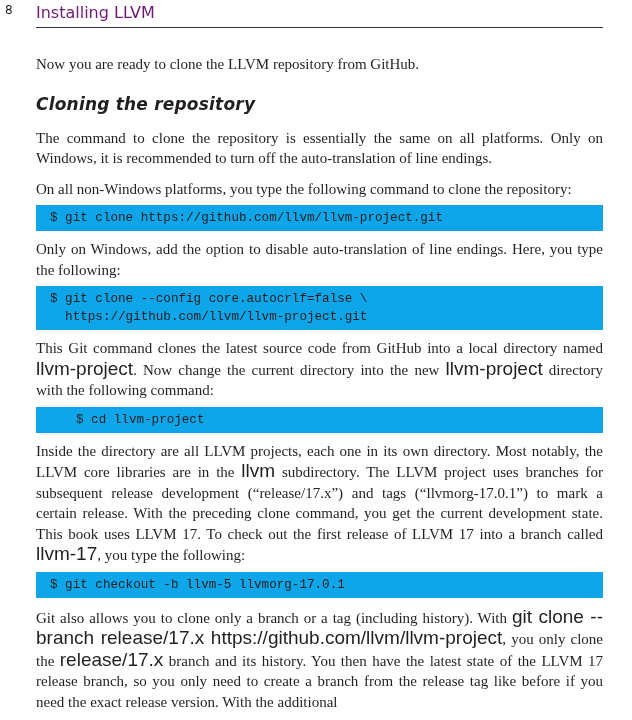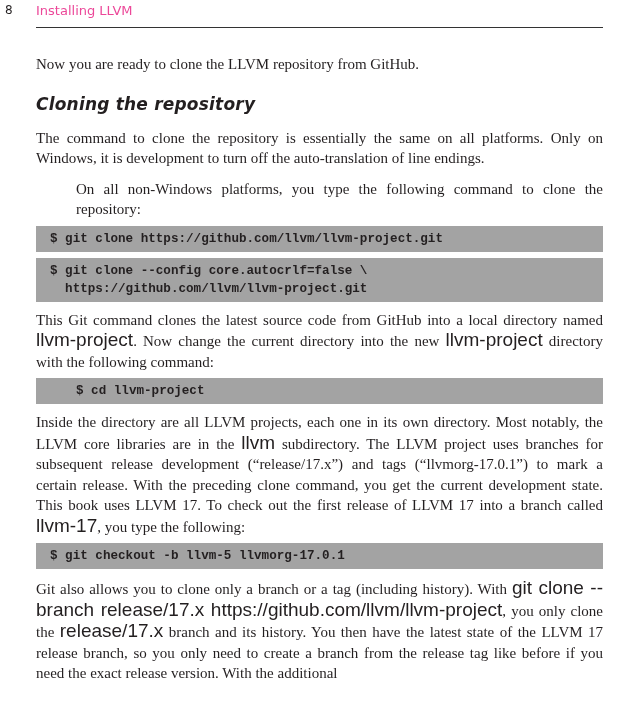--- a/index.html
+++ b/index.html
@@ -1,29 +1,29 @@
 <!DOCTYPE html>
 <html><head>
 <meta charset="utf-8">
 <style>
   html, body { margin: 0; padding: 0; background: #ffffff; }
   body { width: 632px; height: 720px; position: relative; overflow: hidden; color: #231f20; }
   .header { position: absolute; left: 0; top: 0; width: 632px; height: 30px; }
   .page-num { position: absolute; left: 5px; top: 3px; font-family: "DejaVu Sans", sans-serif; font-size: 12px; color: #231f20; }
-  .running-title { position: absolute; left: 36px; top: 3px; font-family: "DejaVu Sans", sans-serif; font-size: 13px; color: #ec4899; }
+  .running-title { position: absolute; left: 36px; top: 3px; font-family: "DejaVu Sans", sans-serif; font-size: 16px; color: #701a75; }
   .rule { position: absolute; left: 36px; top: 27px; width: 567px; height: 1px; background: #333; }
   .content { position: absolute; left: 36px; top: 44px; width: 567px; }
   p { margin: 0; font-family: "Liberation Serif", serif; font-size: 15px; line-height: 20.5px; text-align: justify; }
   .mono { font-family: Liberation Sans, sans-serif; font-size: 19px; }
   h2 { margin: 0; font-family: "DejaVu Sans", sans-serif; font-weight: bold; font-size: 17px; letter-spacing: 0.2px; color: #231f20; }
-  .code { background: #a3a3a3; font-family: "Liberation Mono", monospace; font-weight: bold; font-size: 12.6px; line-height: 18px; padding: 4px 0 4px 14px; white-space: pre; color: #231f20; }
+  .code { background: #0ea5e9; font-family: "Liberation Mono", monospace; font-weight: normal; font-size: 12.6px; line-height: 18px; padding: 4px 0 4px 14px; white-space: pre; color: #231f20; }
   .p-intro { margin-top: 10px; }
   .h-clone { margin-top: 19px; font-style: italic; }
   .p1 { margin-top: 14px; }
-  .p2 { margin-top: 10px; margin-left: 40px; }
+  .p2 { margin-top: 10px; }
   .c1 { margin-top: 6px; }
   .p3 { margin-top: 8px; }
   .c2 { margin-top: 6px; }
   .p4 { margin-top: 8px; }
   .c3 { margin-top: 6px; padding-left: 40px; }
   .p5 { margin-top: 8px; }
   .c4 { margin-top: 6px; }
   .p6 { margin-top: 8px; }
   .p7 { margin-top: 9px; }
 </style>
@@ -34,26 +34,27 @@
   <span class="page-num">8</span>
   <span class="running-title">Installing LLVM</span>
   <div class="rule"></div>
 </div>
 
 <div class="content">
   <p class="p-intro">Now you are ready to clone the LLVM repository from GitHub.</p>
 
   <h2 class="h-clone">Cloning the repository</h2>
 
-  <p class="p1">The command to clone the repository is essentially the same on all platforms. Only on Windows, it is development to turn off the auto-translation of line endings.</p>
+  <p class="p1">The command to clone the repository is essentially the same on all platforms. Only on Windows, it is recommended to turn off the auto-translation of line endings.</p>
 
   <p class="p2">On all non-Windows platforms, you type the following command to clone the repository:</p>
 
   <div class="code c1">$ git clone https://github.com/llvm/llvm-project.git</div>
 
+  <p class="p3">Only on Windows, add the option to disable auto-translation of line endings. Here, you type the following:</p>
 
   <div class="code c2">$ git clone --config core.autocrlf=false \
   https://github.com/llvm/llvm-project.git</div>
 
   <p class="p4"><span>This Git command clones the latest source code from GitHub into a local directory named </span><span class="mono">llvm-project</span><span>. Now change the current directory into the new </span><span class="mono">llvm-project</span><span> directory with the following command:</span></p>
 
   <div class="code c3">$ cd llvm-project</div>
 
   <p class="p5"><span>Inside the directory are all LLVM projects, each one in its own directory. Most notably, the LLVM core libraries are in the </span><span class="mono">llvm</span><span> subdirectory. The LLVM project uses branches for subsequent release development (“release/17.x”) and tags (“llvmorg-17.0.1”) to mark a certain release. With the preceding clone command, you get the current development state. This book uses LLVM 17. To check out the first release of LLVM 17 into a branch called </span><span class="mono">llvm-17</span><span>, you type the following:</span></p>
 

